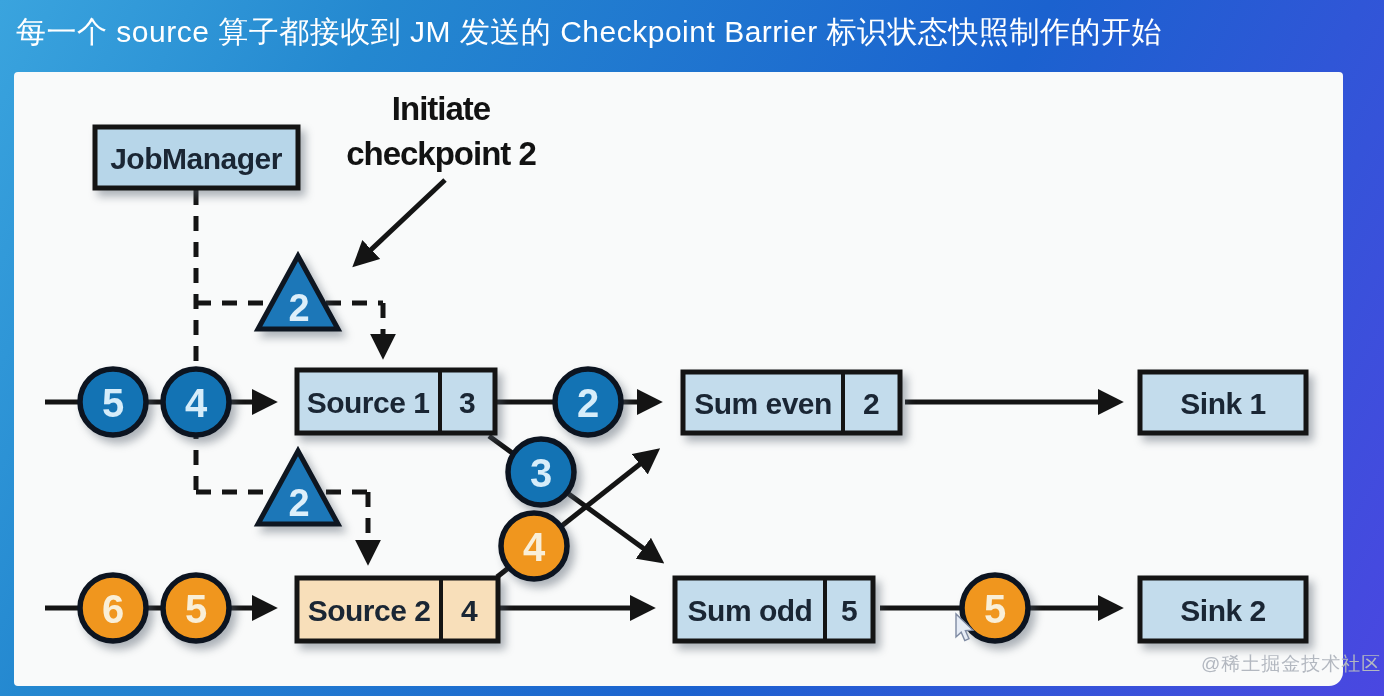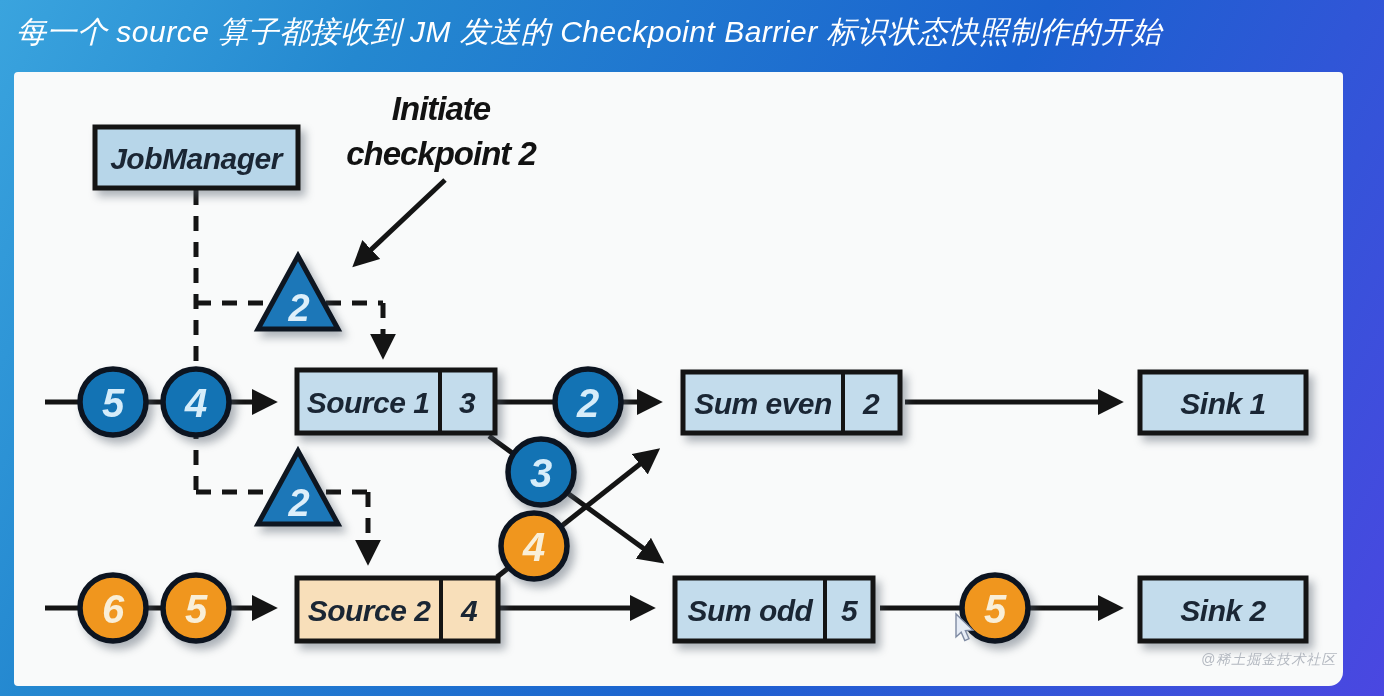--- a/index.html
+++ b/index.html
@@ -4,41 +4,40 @@
 <style>
   html,body{margin:0;padding:0;}
   body{
     width:1384px;height:696px;overflow:hidden;
     font-family:"Liberation Sans","DejaVu Sans",sans-serif;
     background:#1a60cd;
   }
   .canvas{
     position:relative;width:1384px;height:696px;
     background:linear-gradient(118deg,#3aa4de 0%,#2488d0 22%,#1b62cf 60%,#4a47e1 100%);
-    font-style:italic;
   }
   .slide-title{
     position:absolute;left:16px;top:12px;
     font-size:30px;font-weight:500;color:#ffffff;letter-spacing:0.5px;
     white-space:nowrap;
   }
   .panel{
     position:absolute;left:14px;top:72px;width:1329px;height:614px;
     background:#f9fafa;border-radius:4px 4px 14px 4px;
   }
   .diagram-svg{position:absolute;left:0;top:0;}
   .sh{filter:drop-shadow(5px 6px 4px rgba(80,92,104,0.45));}
   .box-label{font-size:30px;font-weight:bold;fill:#1a2634;letter-spacing:-0.5px;}
   .rec-num-blue{font-size:40px;font-weight:bold;fill:#d6edfa;}
   .rec-num-orange{font-size:40px;font-weight:bold;fill:#f9efd8;}
   .tri-num{font-size:38px;font-weight:bold;fill:#ddeffa;}
   .init-label{font-size:33px;font-weight:bold;fill:#121212;letter-spacing:-1px;}
   .watermark{
     position:absolute;left:1201px;top:651px;
-    font-size:14px;color:#b3b8c0;letter-spacing:1px;white-space:nowrap;
+    font-size:19px;color:#b3b8c0;letter-spacing:1px;white-space:nowrap;
   }
   text{dominant-baseline:central;text-anchor:middle;}
 </style>
 </head>
 <body>
 
 <div class="canvas">
 
   <div class="slide-title">每一个 source 算子都接收到 JM 发送的 Checkpoint Barrier 标识状态快照制作的开始</div>
 

